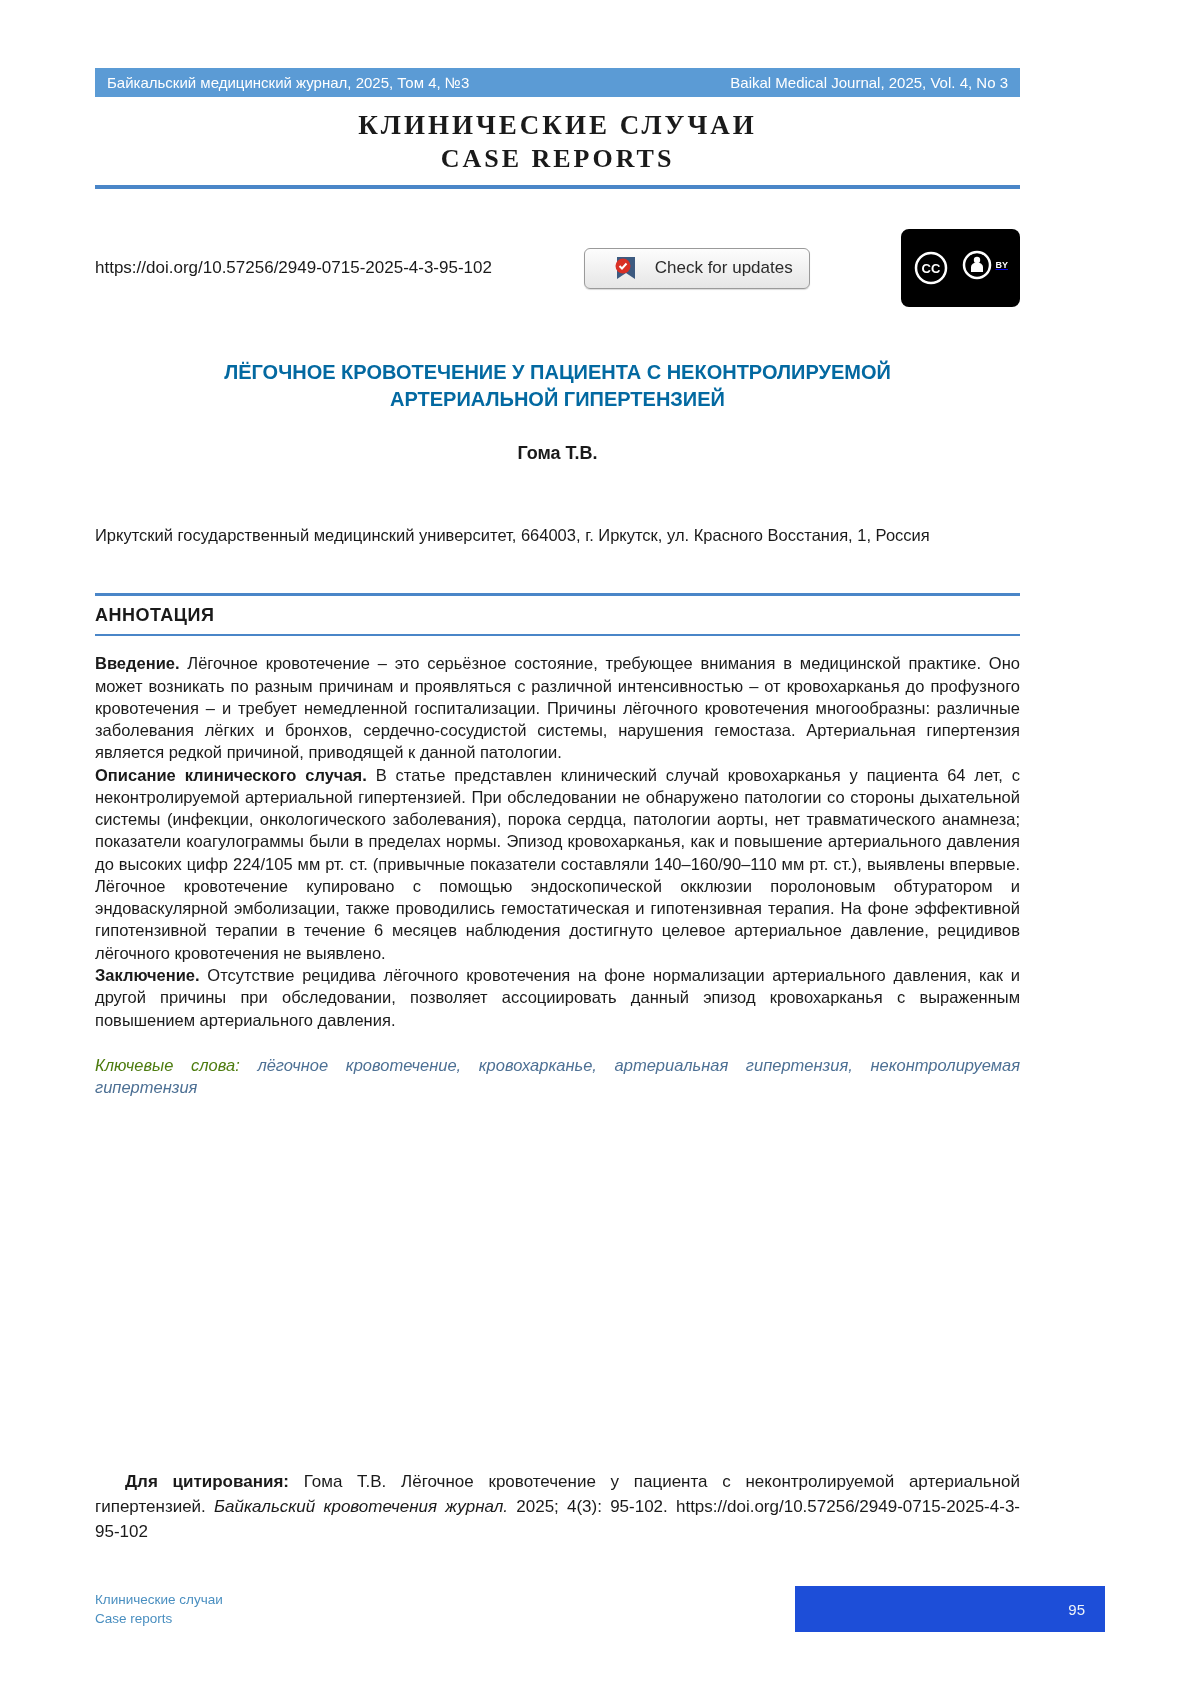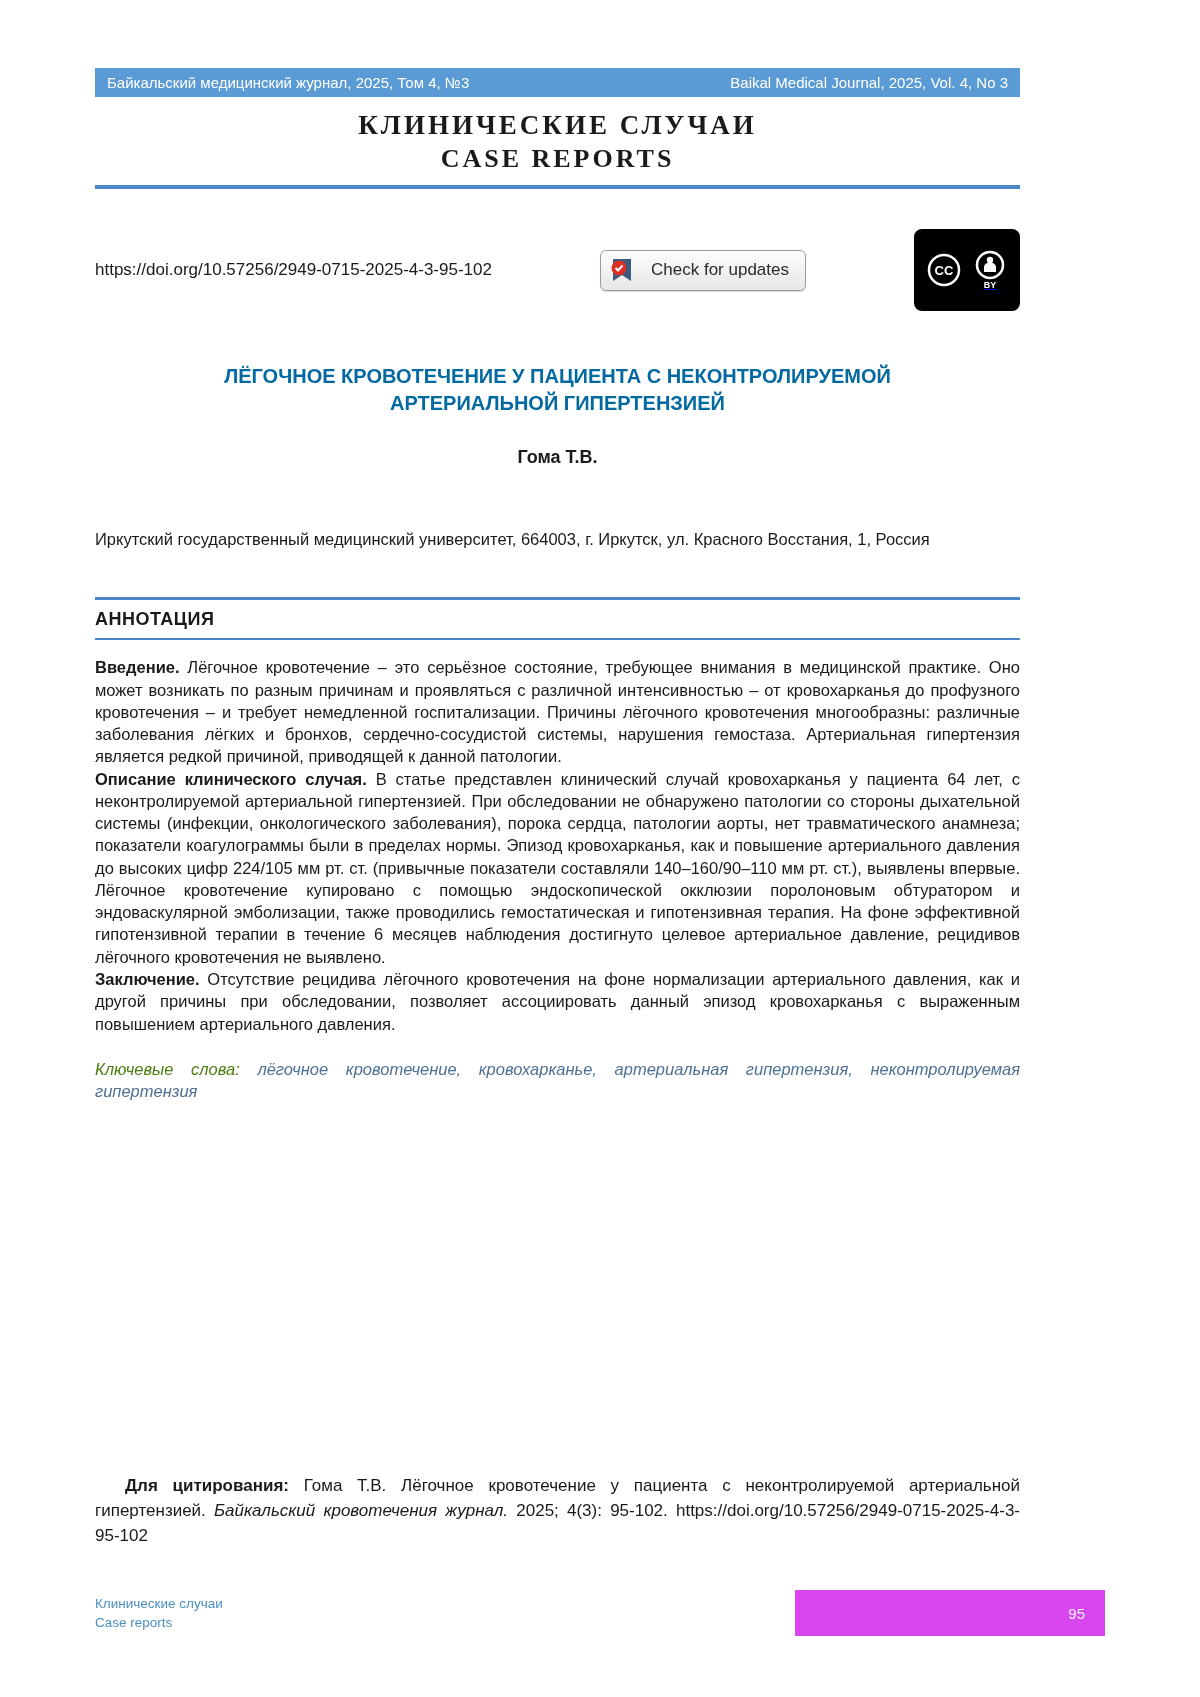--- a/index.html
+++ b/index.html
@@ -50,21 +50,21 @@
     justify-content: space-between;
   }
   .doi-link { font-size: 17px; color: #1a1a1a; text-decoration: none; }
   .check-updates {
     display: inline-flex;
     align-items: center;
     gap: 16px;
     border: 1px solid #9a9a9a;
     border-radius: 6px;
     background: linear-gradient(#fdfdfd, #e6e6e6);
-    padding: 6px 16px 7px 8px;
+    padding: 6px 16px 7px 28px;
     font-size: 17px;
     color: #2b2b2b;
     cursor: pointer;
     box-shadow: 0 1px 1px rgba(0,0,0,0.15);
   }
   .cc-badge {
     display: inline-flex;
     align-items: center;
     gap: 10px;
     background: #000000;
@@ -125,21 +125,21 @@
     margin-top: 42px;
     display: flex;
     justify-content: space-between;
     align-items: center;
   }
   .footer-left { font-size: 13.5px; color: #4a8fc0; line-height: 1.45; }
   .page-number-box {
     width: 310px;
     height: 46px;
     margin-right: -85px;
-    background: #d946ef;
+    background: #1d4ed8;
     display: flex;
     align-items: center;
     justify-content: flex-end;
     padding-right: 20px;
     color: #eef3f8;
     font-size: 15px;
   }
 </style>
 </head>
 <body>
@@ -171,21 +171,21 @@
       <span>Check for updates</span>
     </button>
 
     <a href="#" class="cc-badge">
       <span style="display:inline-flex;">
         <svg width="36" height="36" viewBox="0 0 36 36">
           <circle cx="18" cy="18" r="15" fill="none" stroke="#ffffff" stroke-width="2.5"></circle>
           <text x="18" y="23" text-anchor="middle" font-size="13" font-family="Liberation Sans, sans-serif" font-weight="bold" fill="#ffffff">CC</text>
         </svg>
       </span>
-      <span style="display:inline-flex; flex-direction:column; align-items:center;">
+      <span style="display:inline-flex; align-items:center;">
         <svg width="36" height="36" viewBox="0 0 36 36">
           <circle cx="18" cy="15" r="13" fill="none" stroke="#ffffff" stroke-width="2.5"></circle>
           <circle cx="18" cy="10" r="3.2" fill="#ffffff"></circle>
           <path d="M12 22 v-5 a6 4.5 0 0 1 12 0 v5 z" fill="#ffffff"></path>
           <text x="18" y="34" text-anchor="middle" font-size="9" font-family="Liberation Sans, sans-serif" font-weight="bold" fill="#ffffff"></text>
         </svg>
         <span style="color:#ffffff; font-size:9px; font-weight:bold; margin-top:-6px;">BY</span>
       </span>
     </a>
   </div>

